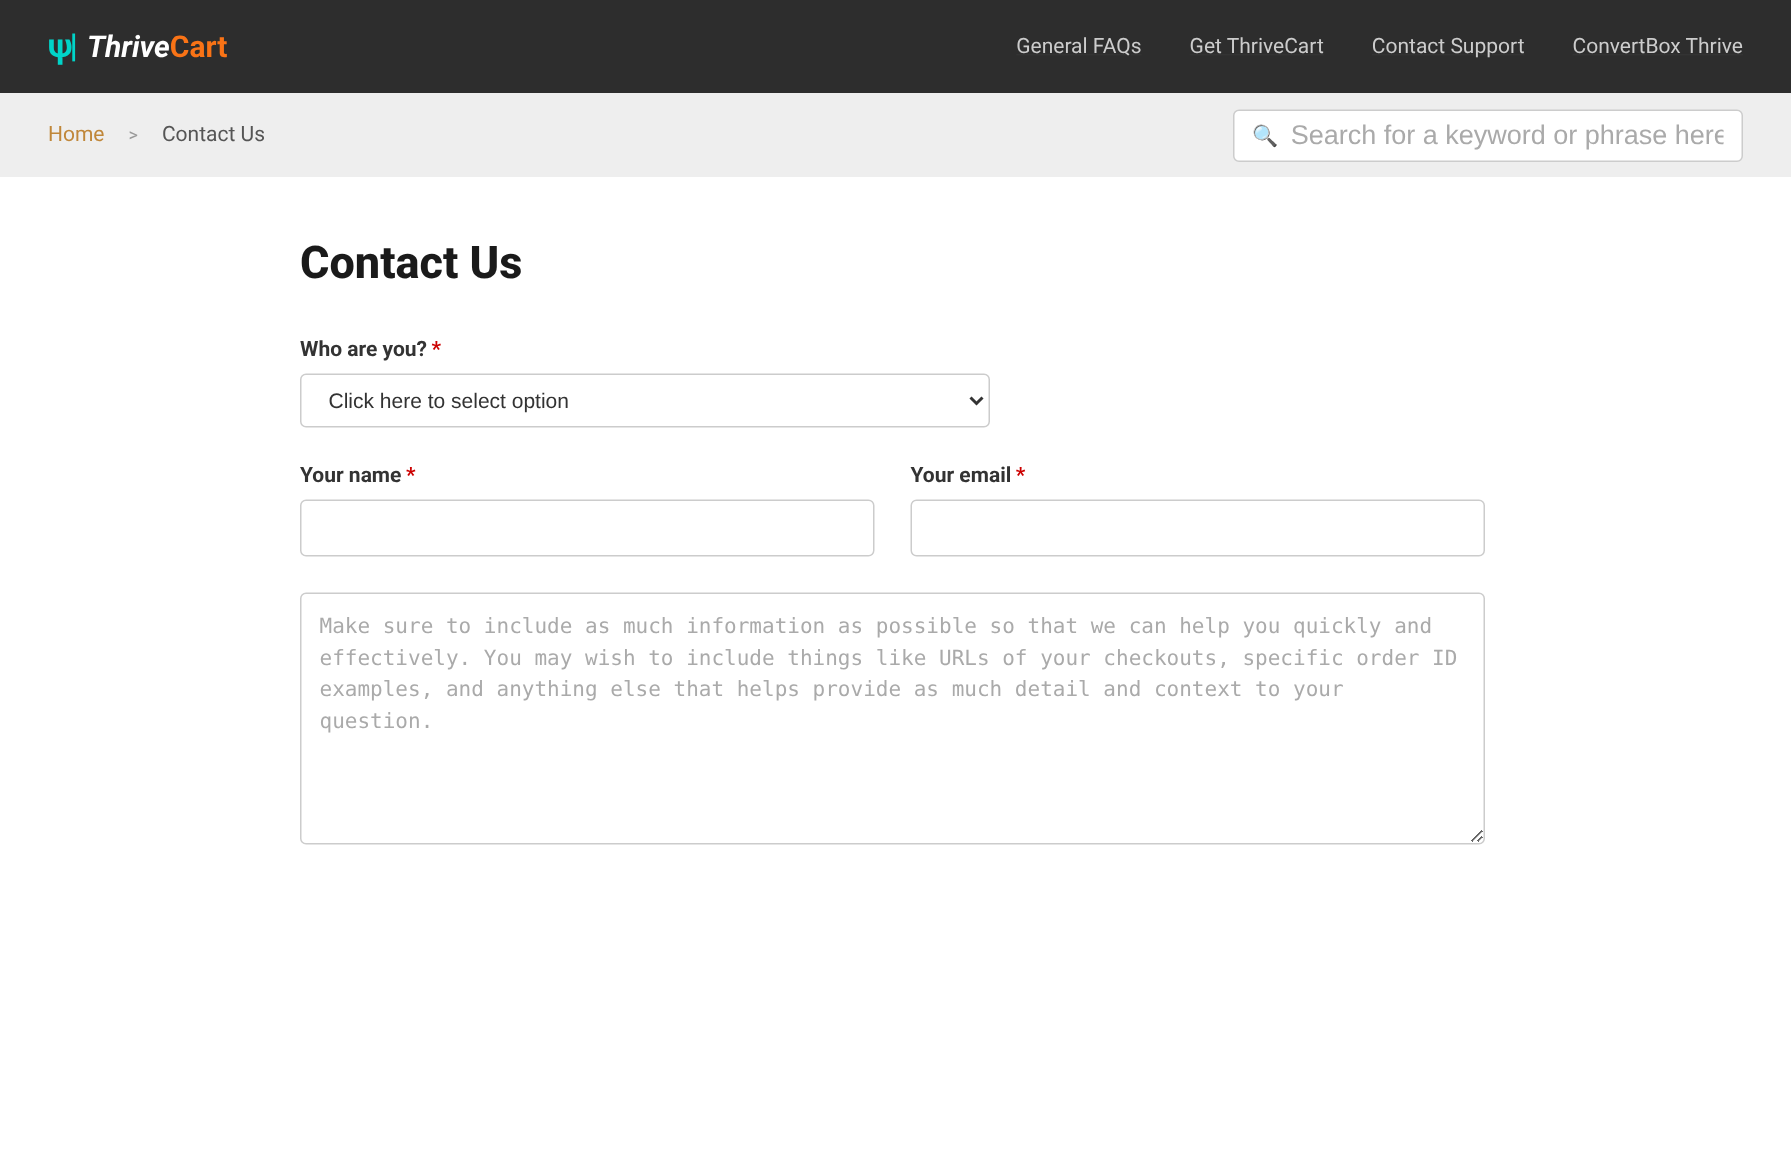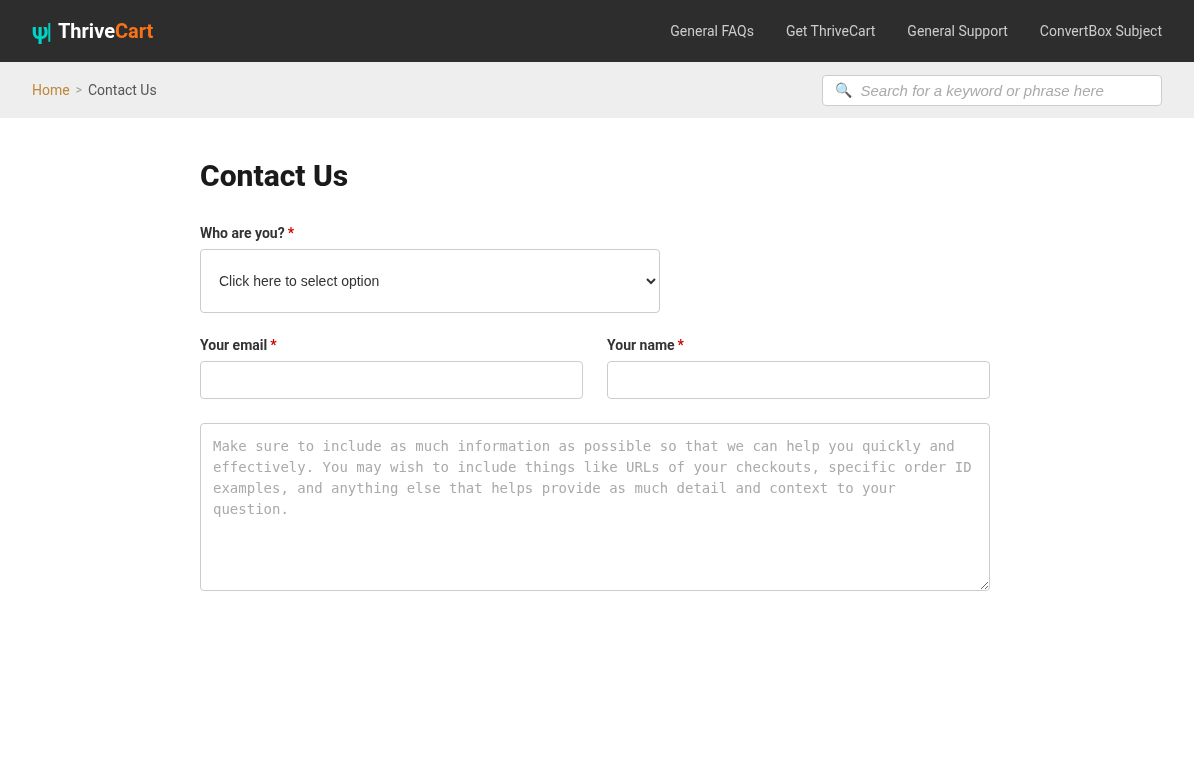--- a/index.html
+++ b/index.html
@@ -39,20 +39,21 @@
       letter-spacing: -2px;
     }
 
     .logo-text {
       font-size: 20px;
       font-weight: 700;
     }
 
     .logo-text-thrive {
       color: #ffffff;
+      font-style: italic;
     }
 
     .logo-text-cart {
       color: #f97316;
     }
 
     .header-nav {
       display: flex;
       align-items: center;
       gap: 32px;
@@ -72,21 +73,21 @@
       display: flex;
       align-items: center;
       justify-content: space-between;
       padding: 0 32px;
       height: 56px;
     }
 
     .breadcrumb {
       display: flex;
       align-items: center;
-      gap: 6px;
+      gap: 16px;
       font-size: 14px;
     }
 
     .breadcrumb-home {
       color: #c0873a;
       text-decoration: none;
     }
 
     .breadcrumb-separator {
       color: #999;
@@ -109,25 +110,24 @@
 
     .search-icon-wrap {
       color: #999;
       margin-right: 8px;
       font-size: 14px;
     }
 
     .search-input {
       border: none;
       outline: none;
-      font-size: 15px;
+      font-size: 18px;
       color: #a21caf;
       width: 100%;
       background: transparent;
-      font-style: italic;
     }
 
     .search-input::placeholder {
       color: #aaa;
     }
 
     
     .main-content {
       background: #ffffff;
       min-height: calc(782px - 62px - 56px);
@@ -157,21 +157,21 @@
       margin-bottom: 8px;
     }
 
     .required-star {
       color: #cc0000;
       margin-left: 3px;
     }
 
     .form-select {
       width: 460px;
-      padding: 22px 14px;
+      padding: 8px 14px;
       border: 1px solid #cccccc;
       border-radius: 4px;
       font-size: 14px;
       color: #333;
       background: #ffffff;
       appearance: auto;
       cursor: pointer;
     }
 
     .form-row {
@@ -221,22 +221,22 @@
 <header class="header">
   <a class="logo" href="#">
     <span class="logo-icon">ψ|</span>
     <span class="logo-text">
       <span class="logo-text-thrive">Thrive</span><span class="logo-text-cart">Cart</span>
     </span>
   </a>
   <nav class="header-nav">
     <a href="#">General FAQs</a>
     <a href="#">Get ThriveCart</a>
-    <a href="#">General Support</a>
-    <a href="#">ConvertBox Subject</a>
+    <a href="#">Contact Support</a>
+    <a href="#">ConvertBox Thrive</a>
   </nav>
 </header>
 
 <div class="breadcrumb-bar">
   <div class="breadcrumb">
     <a class="breadcrumb-home" href="#">Home</a>
     <span class="breadcrumb-separator">&gt;</span>
     <span class="breadcrumb-current">Contact Us</span>
   </div>
   <div class="search-container">
@@ -258,30 +258,30 @@
         <option value="">Click here to select option</option>
         <option value="customer">I am a ThriveCart customer</option>
         <option value="buyer">I am a buyer</option>
         <option value="potential">I am a potential customer</option>
       </select>
     </div>
 
     <div class="form-row">
       <div class="form-col">
         <label class="form-label">
+          <span>Your name</span><span class="required-star">*</span>
+        </label>
+        <input type="text" class="form-input" style="">
+      </div>
+      <div class="form-col">
+        <label class="form-label">
           <span>Your email</span><span class="required-star">*</span>
         </label>
         <input type="email" class="form-input" style="">
       </div>
-      <div class="form-col">
-        <label class="form-label">
-          <span>Your name</span><span class="required-star">*</span>
-        </label>
-        <input type="text" class="form-input" style="">
-      </div>
     </div>
 
 
     <div class="form-group">
       <textarea class="form-textarea" placeholder="Make sure to include as much information as possible so that we can help you quickly and effectively. You may wish to include things like URLs of your checkouts, specific order ID examples, and anything else that helps provide as much detail and context to your question." style=""></textarea>
     </div>
 
   </div>
 </main>
 

